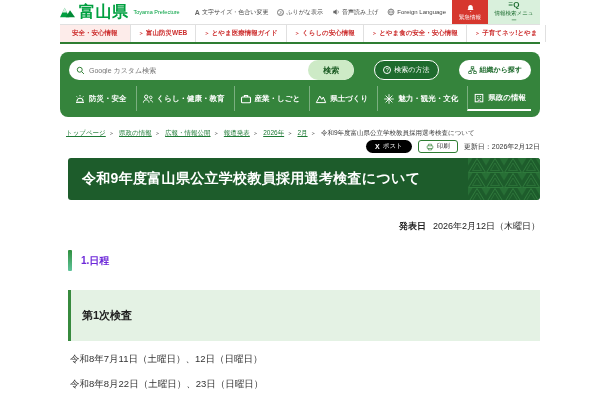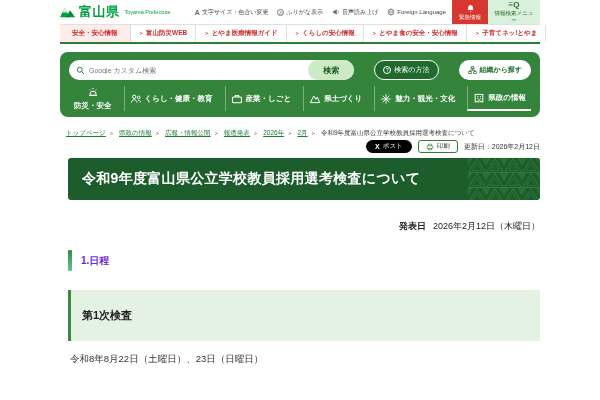--- a/index.html
+++ b/index.html
@@ -4,21 +4,21 @@
 <style>
   * { margin:0; padding:0; box-sizing:border-box; }
   body { font-family:"Liberation Sans","DejaVu Sans",sans-serif; background:#f5f5f5; }
   .page { width:600px; height:400px; background:#fff; margin:0 auto; overflow:hidden; position:relative; }
   .site { width:480px; margin:0 auto; }
 
   
   .topbar { display:flex; align-items:stretch; height:24px; }
   .logo { display:flex; align-items:center; gap:3px; cursor:pointer; }
   .logo svg { width:16px; height:13px; }
-  .logo-name { font-size:13px; font-weight:bold; color:#00a040; letter-spacing:.5px; }
+  .logo-name { font-size:16px; font-weight:bold; color:#00a040; letter-spacing:.5px; }
   .logo-sub { font-size:5.5px; color:#00a040; margin-left:2px; }
   .utilities { display:flex; align-items:center; gap:9px; margin-left:auto; margin-right:6px; }
   .util { display:flex; align-items:center; gap:2px; font-size:6px; color:#444; text-decoration:none; cursor:pointer; }
   .uicon-a { font-size:7px; font-weight:bold; color:#666; }
   .uicon-circle { width:7px; height:7px; border:1px solid #777; border-radius:50%; display:inline-flex; align-items:center; justify-content:center; font-size:4px; color:#777; }
   .util svg { width:8px; height:8px; }
   .topbtns { display:flex; }
   .btn-emergency, .btn-menusearch { border:none; cursor:pointer; display:flex; flex-direction:column; align-items:center; justify-content:center; gap:1px; padding:0 5px; }
   .btn-emergency { background:#d6372e; color:#fff; width:36px; }
   .btn-emergency span { font-size:5.5px; }
@@ -38,21 +38,21 @@
   .searchbox { flex:1; background:#fff; border-radius:10px; display:flex; align-items:center; overflow:hidden; }
   .searchbox .mag { width:9px; height:9px; margin:0 4px 0 7px; flex:none; }
   .searchbox input { border:none; outline:none; flex:1; font-size:7px; color:#444; min-width:0; font-family:inherit; }
   .searchbtn { border:none; background:#cdeac6; color:#1c5c24; font-weight:bold; font-size:8px; padding:0 15px; height:100%; border-radius:10px; cursor:pointer; font-family:inherit; }
   .howto { display:flex; align-items:center; gap:3px; background:#1e6b2d; color:#fff; border:1px solid #fff; border-radius:10px; font-size:7px; padding:0 8px; cursor:pointer; white-space:nowrap; font-family:inherit; }
   .qicon { width:8px; height:8px; border:1px solid #fff; border-radius:50%; display:inline-flex; align-items:center; justify-content:center; font-size:5.5px; }
   .orgbtn { display:flex; align-items:center; gap:3px; background:#fff; color:#1e6b2d; border:none; border-radius:10px; font-size:7px; font-weight:bold; padding:0 9px; cursor:pointer; white-space:nowrap; font-family:inherit; }
   .orgbtn svg { width:9px; height:9px; }
   .mainnav { display:flex; align-items:stretch; justify-content:space-between; margin-top:6px; height:25px; }
   .mnav { display:flex; align-items:center; gap:3px; font-size:7.5px; font-weight:bold; color:#fff; text-decoration:none; cursor:pointer; padding:0 5px; border-left:1px solid rgba(255,255,255,.35); white-space:nowrap; }
-  .mnav:first-child { border-left:none;flex-direction:column; }
+  .mnav:first-child { border-left:none; }
   .mnav svg { width:12px; height:12px; flex:none; }
   .mnav.active { border-bottom:2px solid #fff; }
 
   
   .breadcrumb { margin-top:12px; font-size:6.5px; color:#333; padding-left:6px; white-space:nowrap; }
   .crumb { color:#1e7a35; text-decoration:underline; cursor:pointer; }
   .crumb::after { content:"＞"; color:#333; text-decoration:none; display:inline-block; margin:0 3px; font-size:5.5px; }
   .crumb-current { color:#333; }
   .tools { display:flex; justify-content:flex-end; align-items:center; gap:6px; margin-top:2px; }
   .xpost { display:flex; align-items:center; gap:3px; background:#000; color:#fff; border:none; border-radius:8px; font-size:6.5px; padding:2px 9px; cursor:pointer; font-family:inherit; }
@@ -254,18 +254,19 @@
       <div class="release">
         <span class="rlabel">発表日</span><span>2026年2月12日（木曜日）</span>
       </div>
 
       <h2 class="sec">
         <span class="bar"></span>
         <span class="txt">1.日程</span>
       </h2>
 
       <h3 class="sub">第1次検査</h3>
+      <p class="bodytxt">令和8年7月11日（土曜日）、12日（日曜日）</p>
 
       <p class="bodytxt">令和8年8月22日（土曜日）、23日（日曜日）</p>
     </main>
 
   </div>
 </div>
 
 </body></html>

